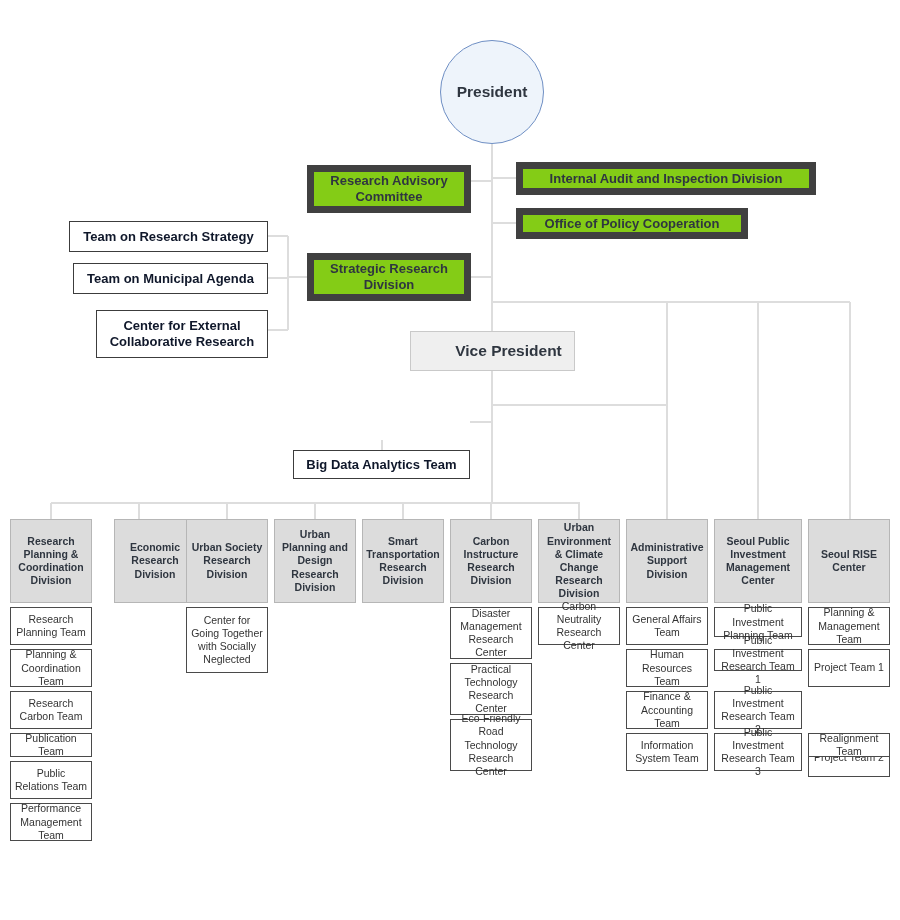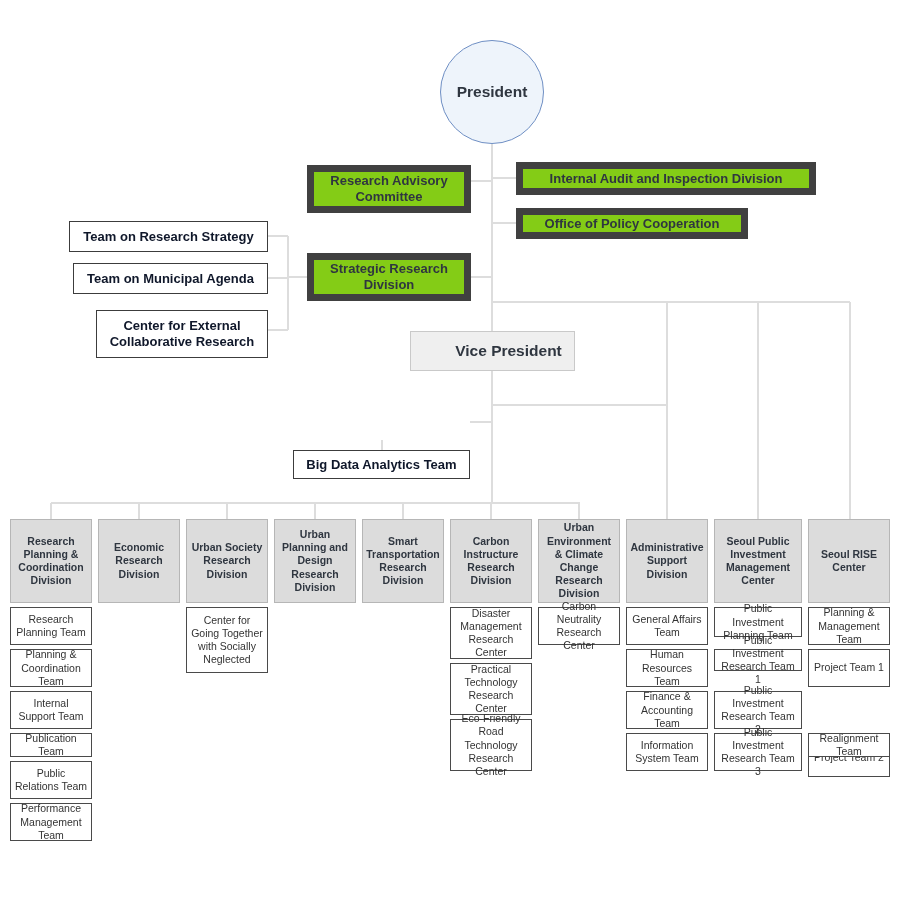--- a/index.html
+++ b/index.html
@@ -186,32 +186,32 @@
       <div class="node node-div" style="left: 10px; top: 519px; width: 82px; height: 84px;">
         <span>Research Planning &amp; Coordination Division</span>
       </div>
       <div class="node node-team" style="left: 10px; top: 607px; width: 82px; height: 38px;">
         <span>Research Planning Team</span>
       </div>
       <div class="node node-team" style="left: 10px; top: 649px; width: 82px; height: 38px;">
         <span>Planning &amp; Coordination Team</span>
       </div>
       <div class="node node-team" style="left: 10px; top: 691px; width: 82px; height: 38px;">
-        <span>Internal Support Team</span>
+        <span>Research Carbon Team</span>
       </div>
       <div class="node node-team" style="left: 10px; top: 733px; width: 82px; height: 24px;">
         <span>Publication Team</span>
       </div>
       <div class="node node-team" style="left: 10px; top: 761px; width: 82px; height: 38px;">
         <span>Public Relations Team</span>
       </div>
       <div class="node node-team" style="left: 10px; top: 803px; width: 82px; height: 38px;">
         <span>Performance Management Team</span>
       </div>
-      <div class="node node-div" style="left: 98px; top: 519px; width: 82px; height: 84px;">
+      <div class="node node-div" style="left: 114px; top: 519px; width: 82px; height: 84px;">
         <span>Economic Research Division</span>
       </div>
       <div class="node node-div" style="left: 186px; top: 519px; width: 82px; height: 84px;">
         <span>Urban Society Research Division</span>
       </div>
       <div class="node node-team" style="left: 186px; top: 607px; width: 82px; height: 66px;">
         <span>Center for Going Together with Socially Neglected</span>
       </div>
       <div class="node node-div" style="left: 274px; top: 519px; width: 82px; height: 84px;">
         <span>Urban Planning and Design Research Division</span>

